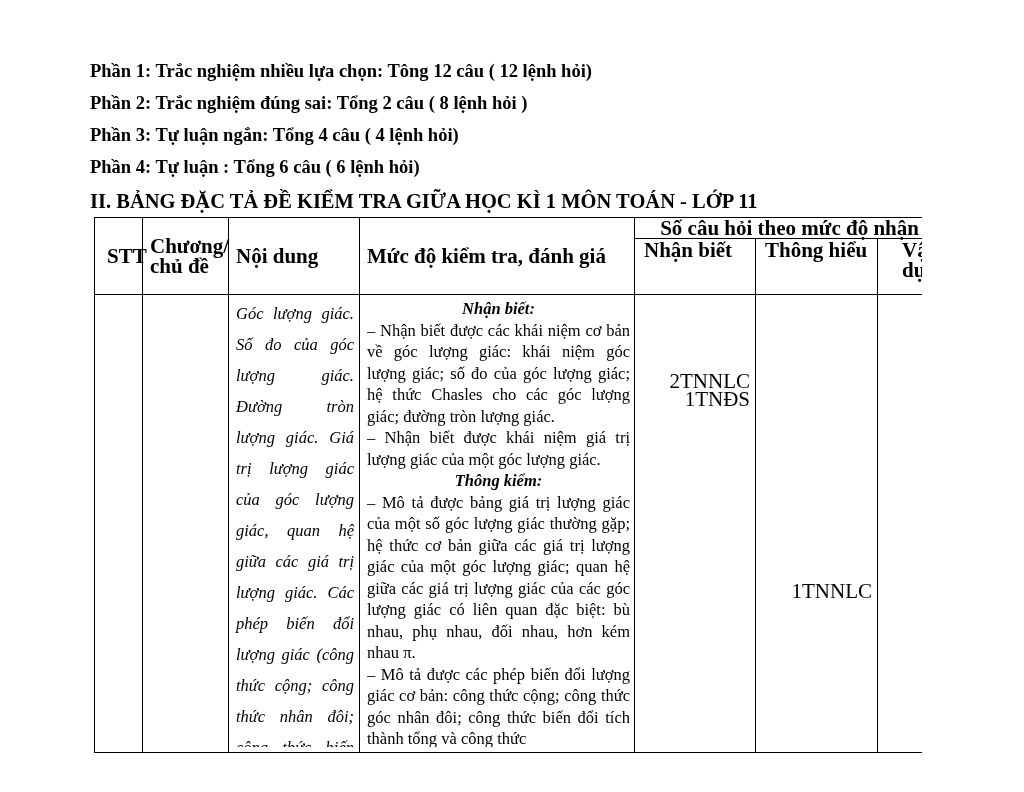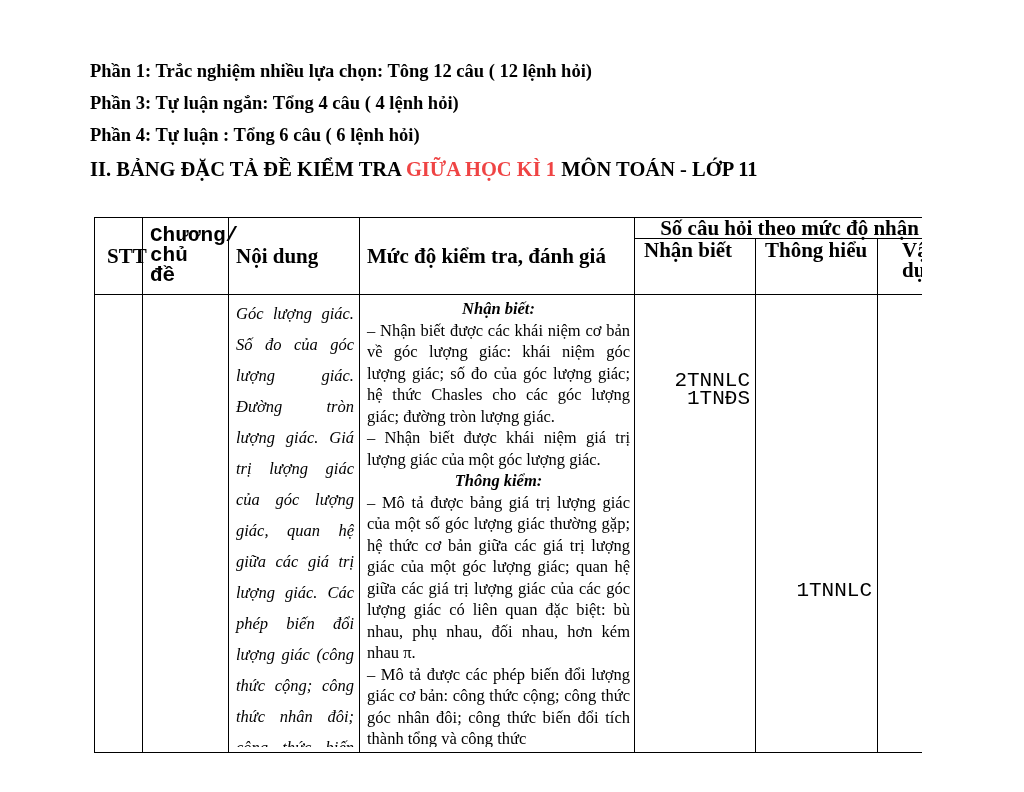--- a/index.html
+++ b/index.html
@@ -31,21 +31,21 @@
     white-space: nowrap;
   }
   .section-title {
     margin: 0;
     padding-top: 1px;
     font-size: 20.5px;
     line-height: 25px;
     font-weight: bold;
     white-space: nowrap;
   }
-  .title-highlight { color: #ef4444; }
+  .title-highlight { color: #000000; }
 
   
   table.spec {
     position: absolute;
     top: 217px; left: 94px;
     width: 896px;
     border-collapse: collapse;
     table-layout: fixed;
   }
   .spec th, .spec td {
@@ -72,21 +72,21 @@
     line-height: 19px;
     padding: 0;
   }
   th.h-level {
     text-align: left;
     vertical-align: top;
     padding: 1px 4px 2px 9px;
     height: 56px;
   }
   th.h-level-last { padding-left: 24px; }
-  .pre-line { white-space: pre-line; font-family: Liberation Mono, monospace; }
+  .pre-line { white-space: pre-line; }
 
   tr.body-row { height: 458px; }
   .cellbox {
     height: 452px;
     overflow: hidden;
     padding: 3px 5px 0 7px;
   }
   .content-cell .cellbox {
     font-style: italic;
     text-align: justify;
@@ -113,20 +113,21 @@
   .count-box-recognition { padding-top: 77px; }
   .count-box-comprehension { padding-top: 287px; }
 </style>
 </head>
 <body>
 
 <div class="page">
 
   <div class="intro">
     <p class="intro-line">Phần 1: Trắc nghiệm nhiều lựa chọn: Tông 12 câu  ( 12 lệnh hỏi)</p>
+    <p class="intro-line">Phần 2: Trắc nghiệm đúng sai: Tổng 2 câu ( 8 lệnh hỏi )</p>
     <p class="intro-line">Phần 3: Tự luận ngắn: Tổng 4 câu ( 4 lệnh hỏi)</p>
     <p class="intro-line">Phần 4: Tự luận : Tổng 6 câu ( 6 lệnh hỏi)</p>
     <p class="section-title"><span>II. BẢNG ĐẶC TẢ ĐỀ KIỂM TRA </span><span class="title-highlight">GIỮA HỌC KÌ 1</span><span> MÔN TOÁN - LỚP 11</span></p>
   </div>
 
   <table class="spec">
     <colgroup>
       <col style="width:48px">
       <col style="width:86px">
       <col style="width:131px">

